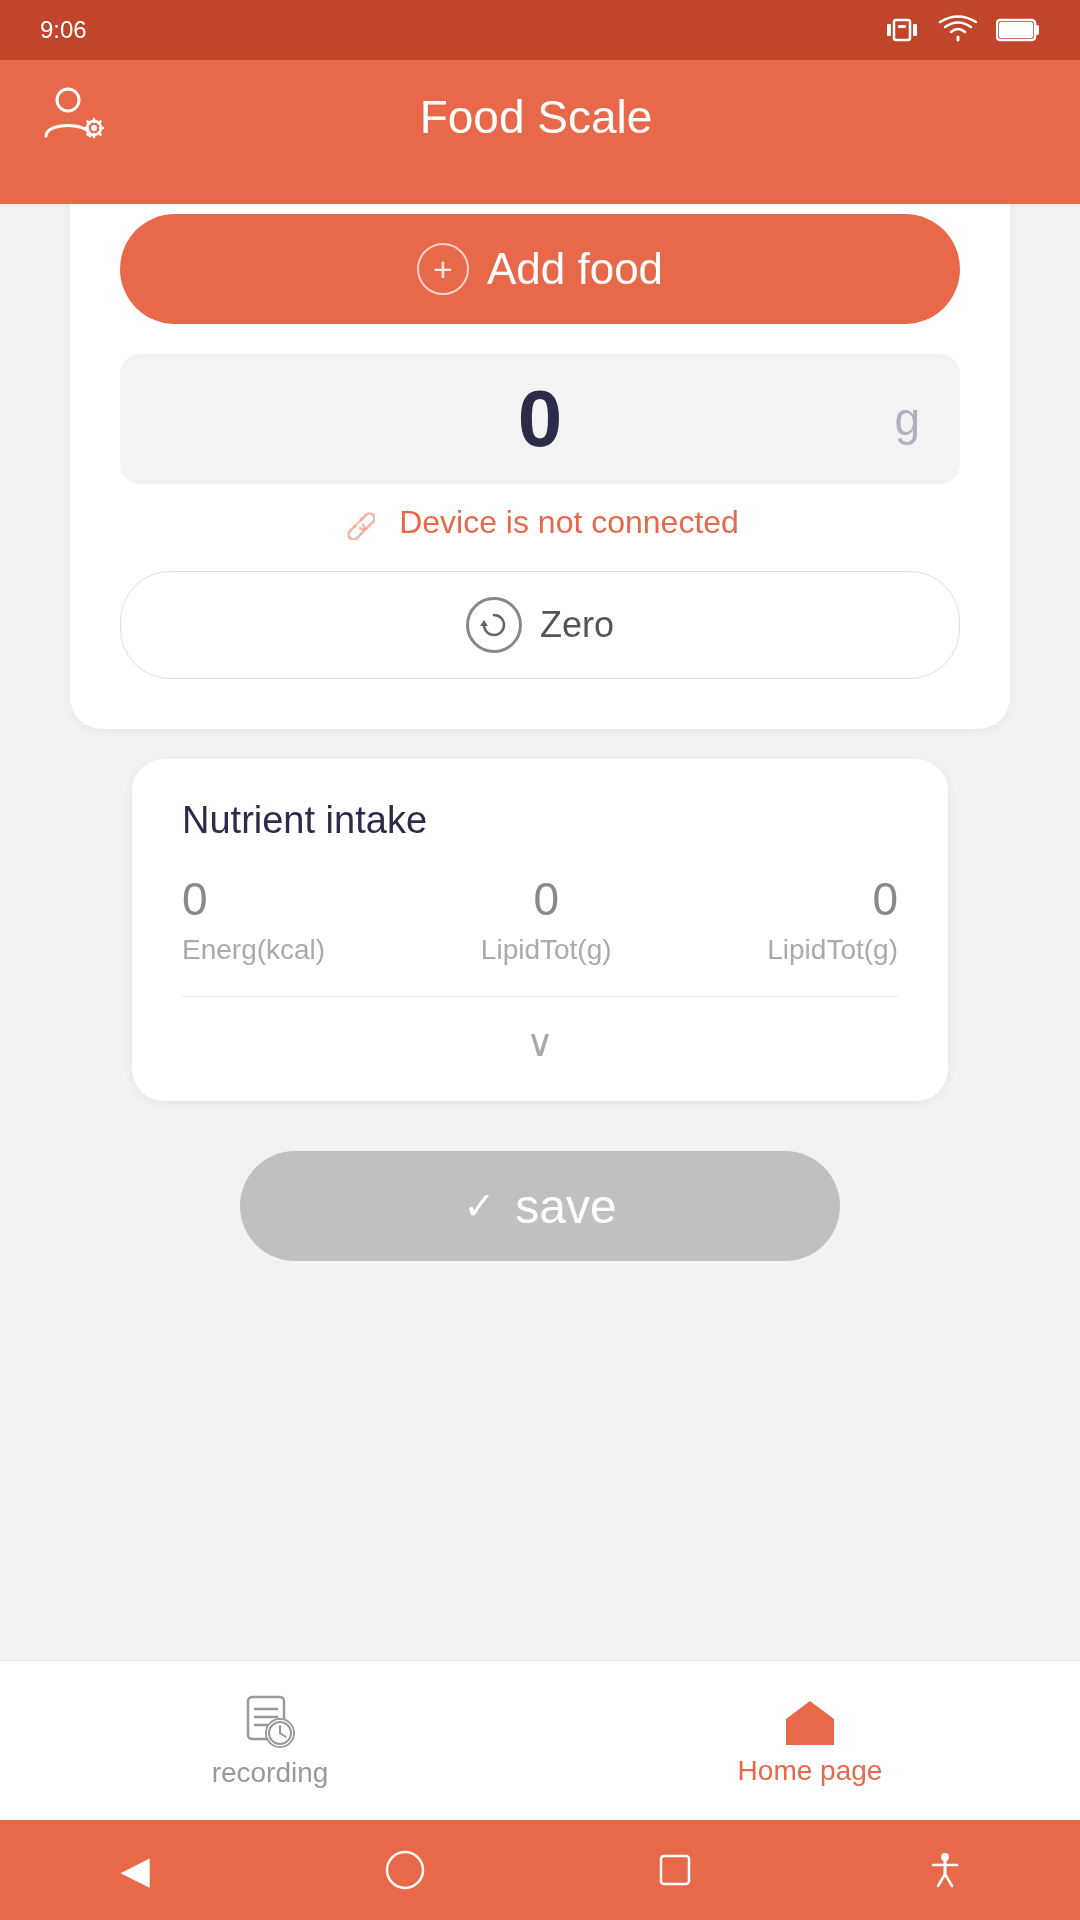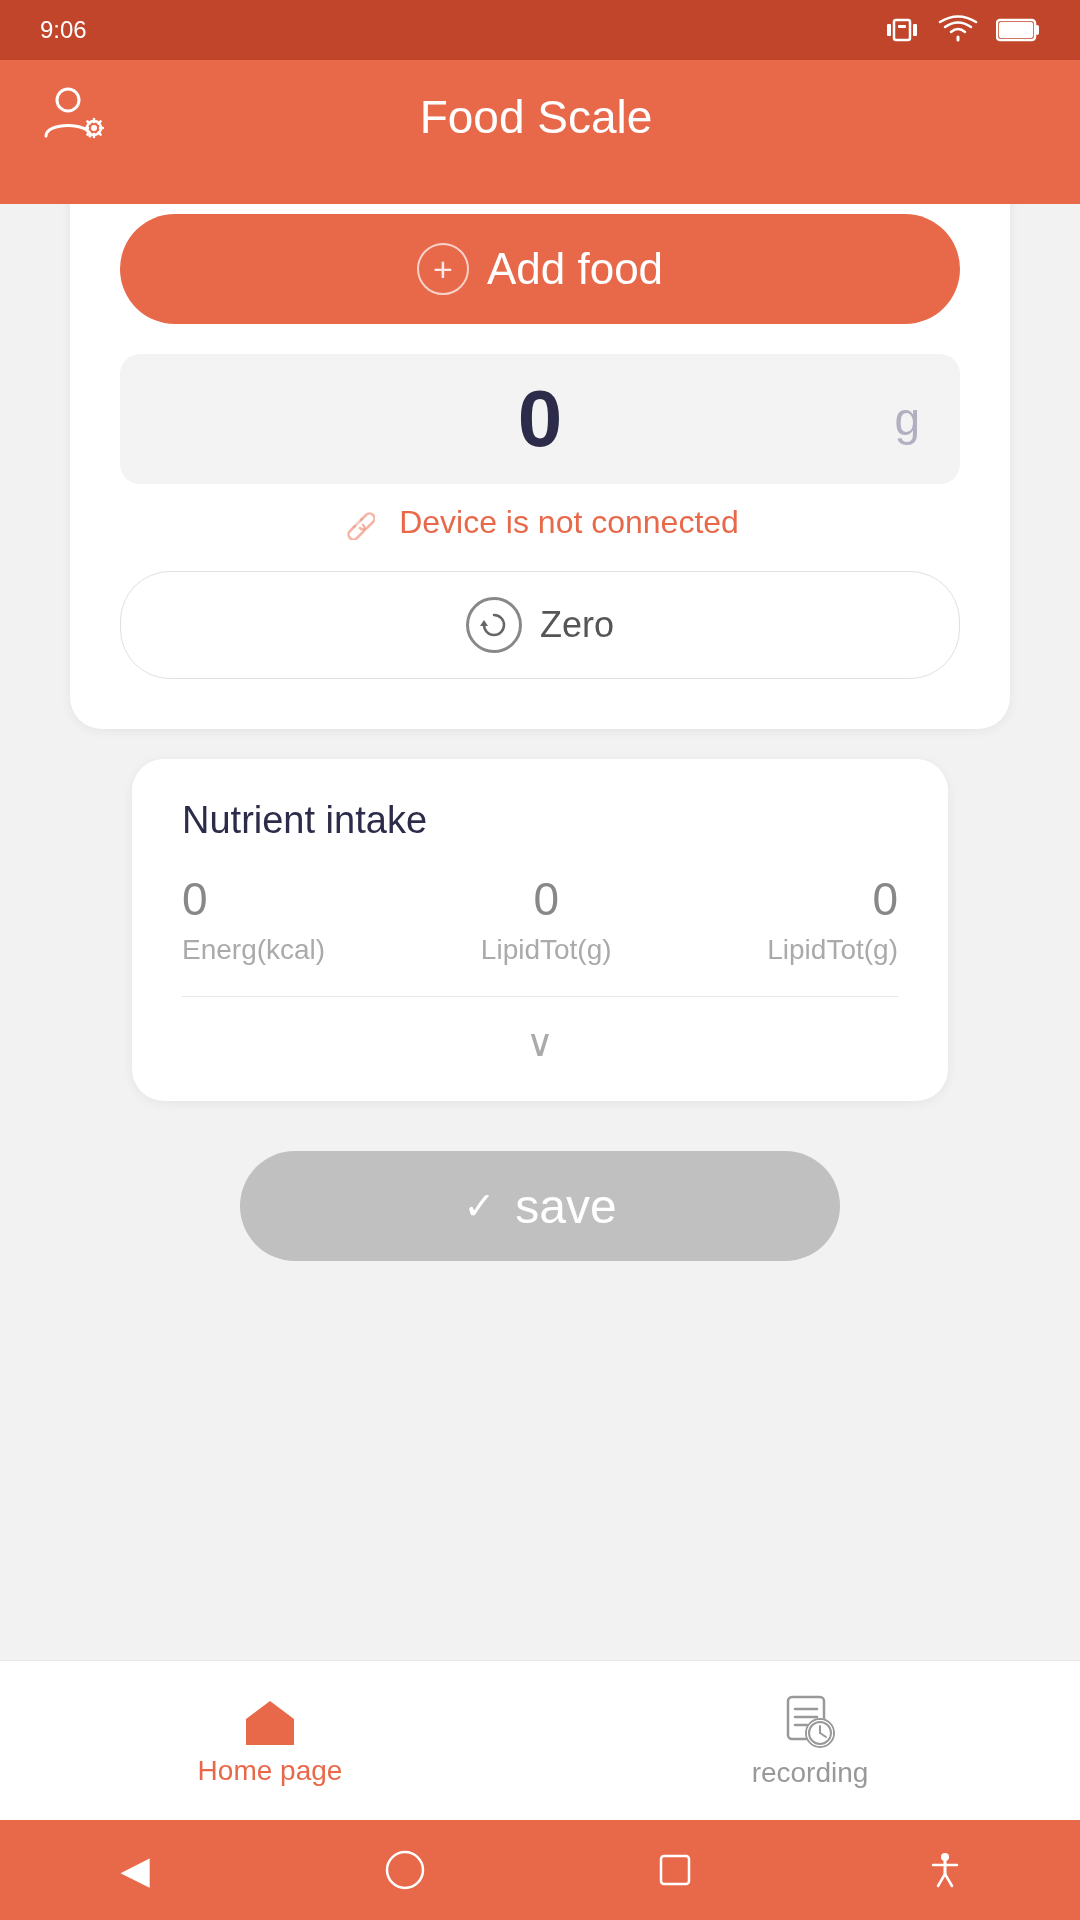--- a/index.html
+++ b/index.html
@@ -442,47 +442,47 @@
   <button class="save-btn">
     <span class="save-check">✓</span>
     <span class="save-label">save</span>
   </button>
 
 </div>
 
 <div class="bottom-nav">
 
   <div class="nav-item">
-    <span class="nav-icon active">
-      <svg width="56" height="52" viewBox="0 0 56 52" fill="#e8694a">
-        <path d="M28 6 L4 24 L4 50 L20 50 L20 34 L36 34 L36 50 L52 50 L52 24 Z"></path>
-        <rect x="20" y="34" width="16" height="16" fill="#e8694a"></rect>
-      </svg>
-    </span>
-    <span class="nav-label active">Home page</span>
-  </div>
-
-  <div class="nav-item">
     <span class="nav-icon inactive">
       <svg width="56" height="56" viewBox="0 0 56 56" fill="none">
         <rect x="6" y="4" width="36" height="42" rx="4" stroke="#999" stroke-width="2.5" fill="none"></rect>
         <line x1="13" y1="16" x2="35" y2="16" stroke="#999" stroke-width="2.5" stroke-linecap="round"></line>
         <line x1="13" y1="24" x2="35" y2="24" stroke="#999" stroke-width="2.5" stroke-linecap="round"></line>
         <line x1="13" y1="32" x2="25" y2="32" stroke="#999" stroke-width="2.5" stroke-linecap="round"></line>
 
         <circle cx="38" cy="40" r="14" fill="white" stroke="#999" stroke-width="2"></circle>
         <circle cx="38" cy="40" r="13" fill="white"></circle>
         <circle cx="38" cy="40" r="11" stroke="#999" stroke-width="2" fill="none"></circle>
         <line x1="38" y1="33" x2="38" y2="40" stroke="#999" stroke-width="2" stroke-linecap="round"></line>
         <line x1="38" y1="40" x2="44" y2="44" stroke="#999" stroke-width="2" stroke-linecap="round"></line>
       </svg>
     </span>
     <span class="nav-label inactive">recording</span>
   </div>
 
+  <div class="nav-item">
+    <span class="nav-icon active">
+      <svg width="56" height="52" viewBox="0 0 56 52" fill="#e8694a">
+        <path d="M28 6 L4 24 L4 50 L20 50 L20 34 L36 34 L36 50 L52 50 L52 24 Z"></path>
+        <rect x="20" y="34" width="16" height="16" fill="#e8694a"></rect>
+      </svg>
+    </span>
+    <span class="nav-label active">Home page</span>
+  </div>
+
 </div>
 
 <div class="android-nav">
   <div class="android-nav-btn">◀</div>
   <div class="android-nav-btn">
     <svg width="44" height="44" viewBox="0 0 44 44" fill="none">
       <circle cx="22" cy="22" r="18" stroke="white" stroke-width="2.5" fill="none"></circle>
     </svg>
   </div>
   <div class="android-nav-btn">

